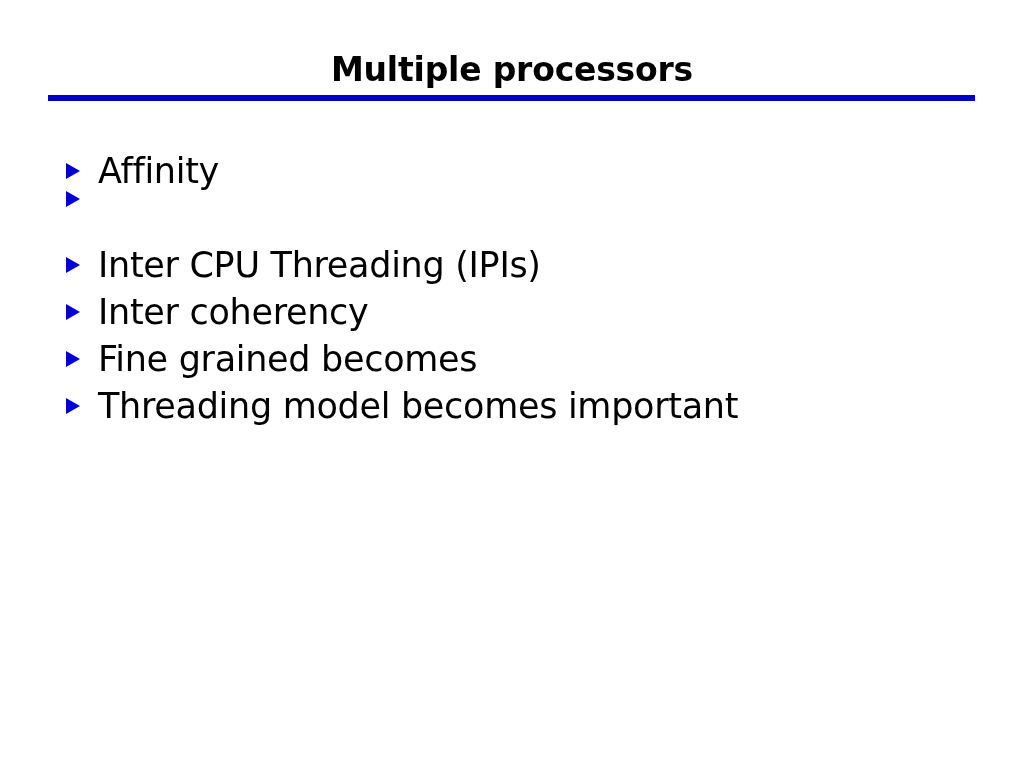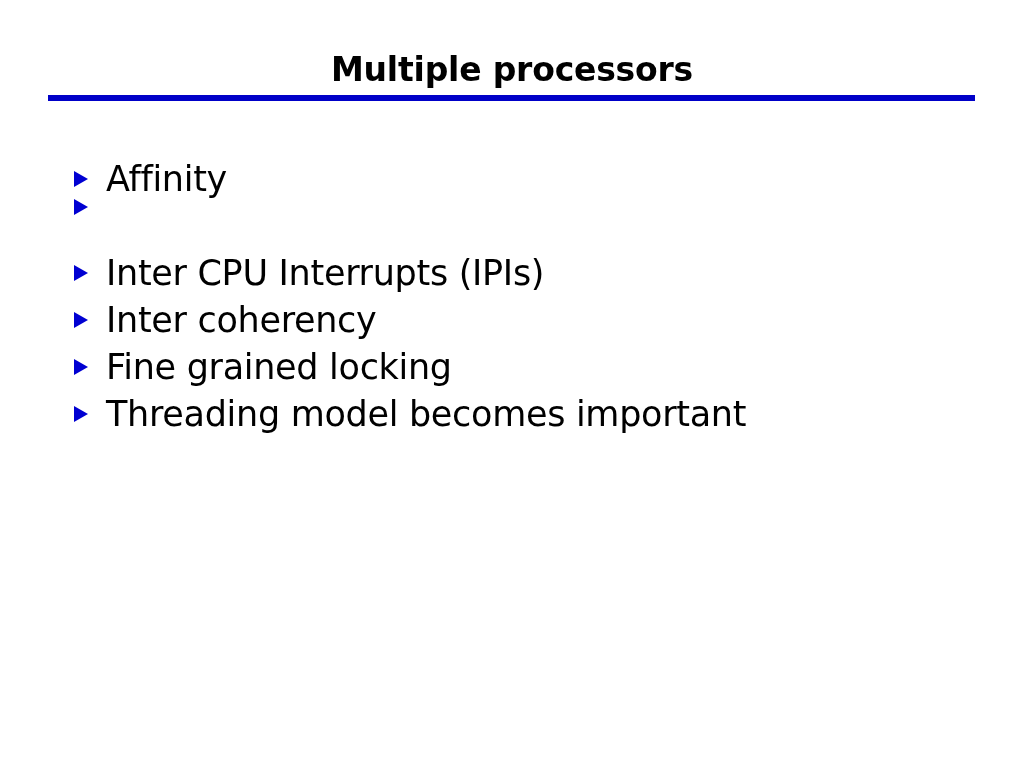--- a/index.html
+++ b/index.html
@@ -46,21 +46,21 @@
     background: #0000c8;
   }
 
   
   .bullet-list {
     position: absolute;
     left: 58px;
     top: 140px;
     width: 940px;
     list-style: none;
-    margin: 16px;
+    margin: 8px;
     padding: 0;
   }
   .bullet-item {
     display: flex;
     align-items: baseline;
     height: 47px;
     line-height: 47px;
     white-space: nowrap;
   }
   .bullet-marker {
@@ -98,32 +98,32 @@
       <span class="bullet-marker"></span>
       <span class="bullet-text">Affinity</span>
     </li>
 
     <li class="bullet-item">
       <span class="bullet-marker"></span>
     </li>
 
     <li class="bullet-item">
       <span class="bullet-marker"></span>
-      <span class="bullet-text">Inter CPU Interrupts (IPIs)</span>
+      <span class="bullet-text">Inter CPU Threading (IPIs)</span>
     </li>
 
     <li class="bullet-item">
       <span class="bullet-marker"></span>
       <span class="bullet-text">Inter coherency</span>
     </li>
 
 
     <li class="bullet-item">
       <span class="bullet-marker"></span>
-      <span class="bullet-text">Fine grained locking</span>
+      <span class="bullet-text">Fine grained becomes</span>
     </li>
 
     <li class="bullet-item">
       <span class="bullet-marker"></span>
       <span class="bullet-text">Threading model becomes important</span>
     </li>
 
   </ul>
 
 </div>

